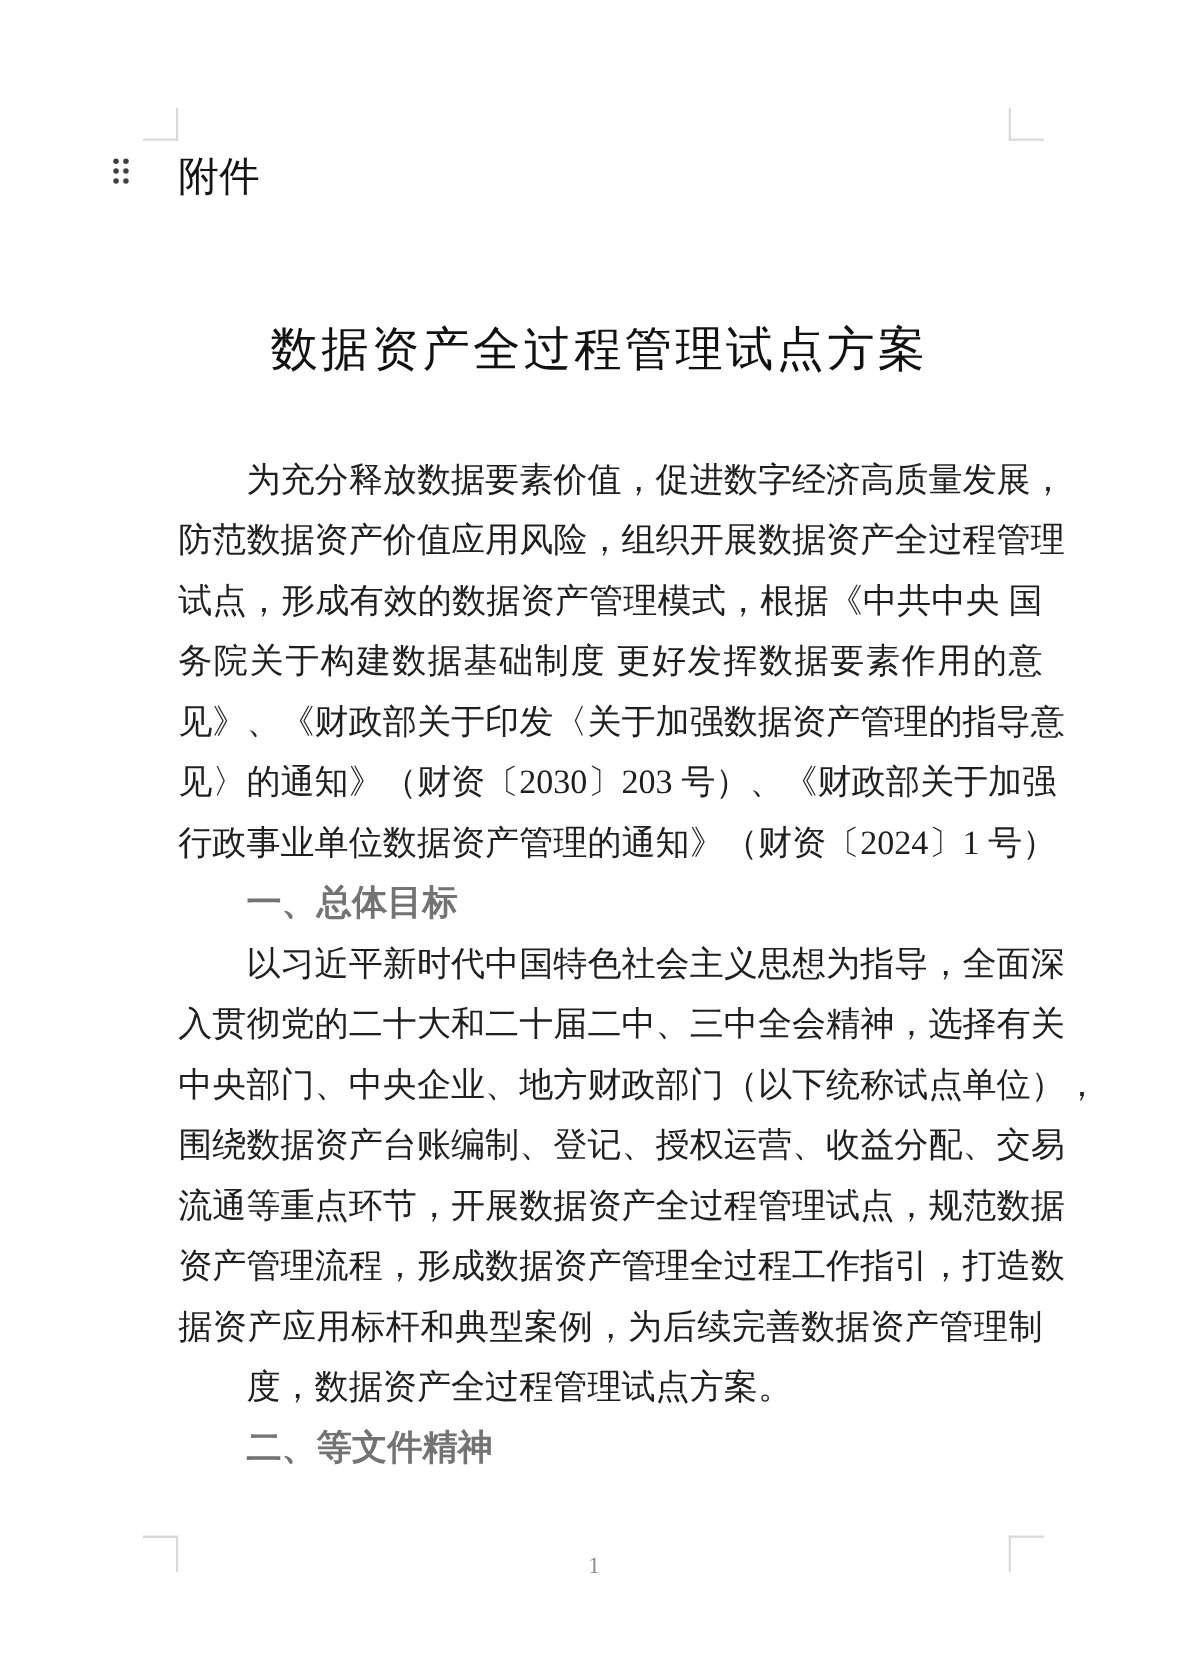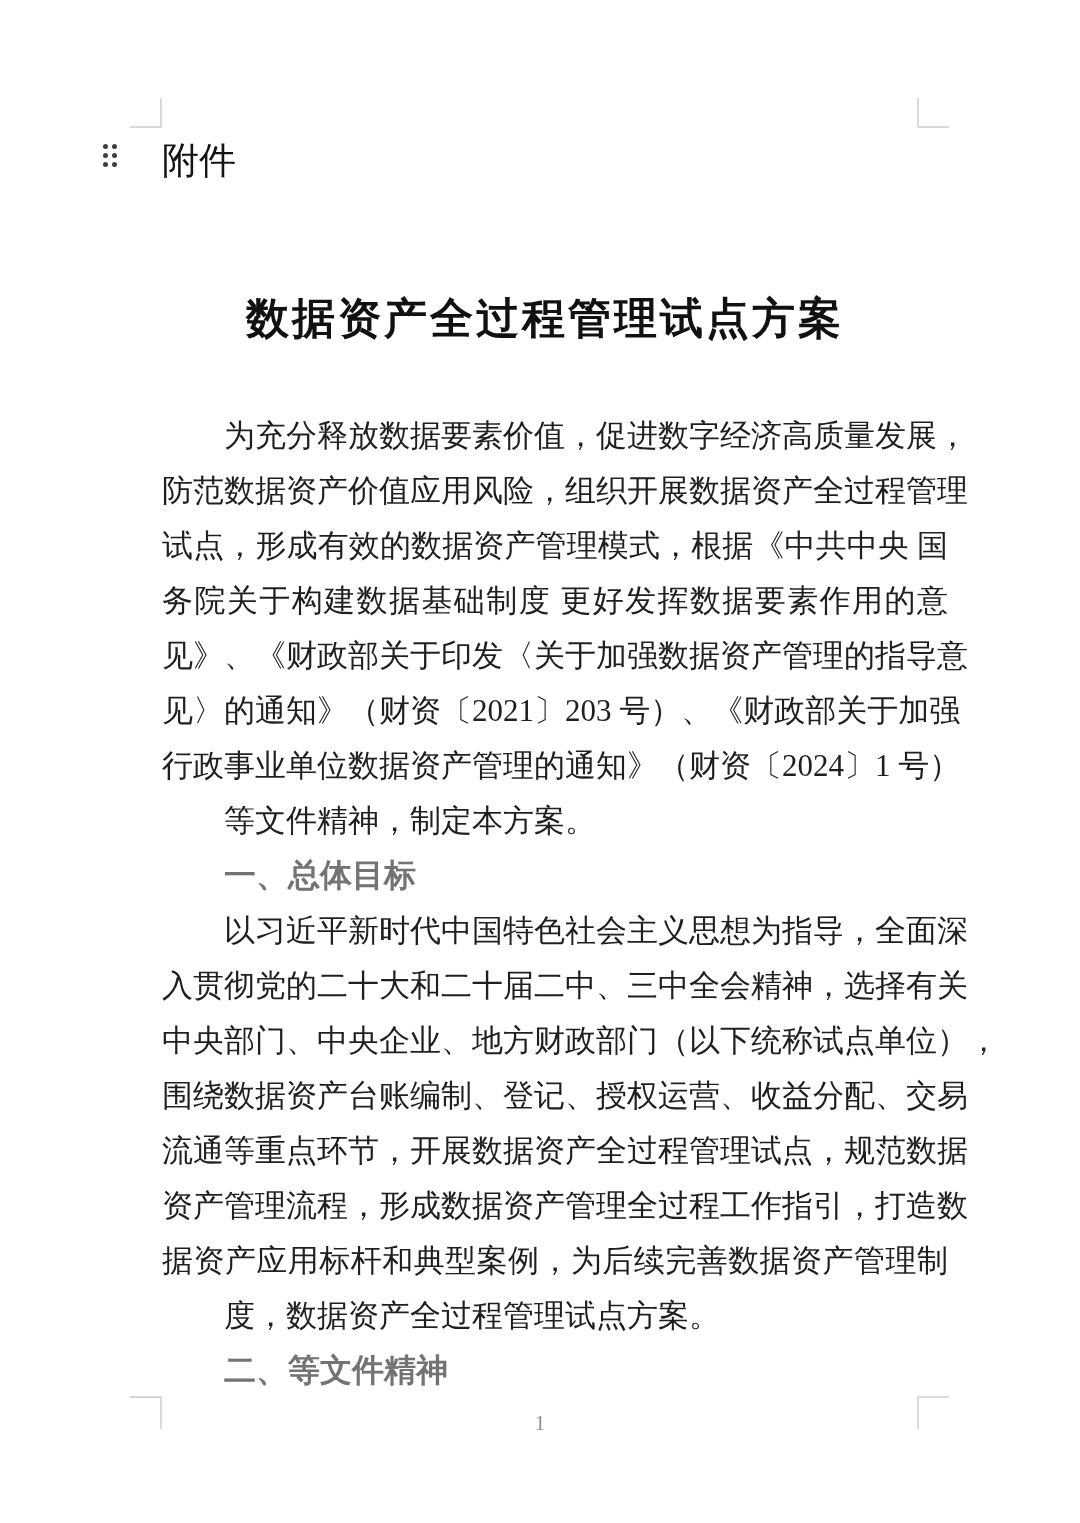--- a/index.html
+++ b/index.html
@@ -29,21 +29,21 @@
 
   .attach{
     position:absolute;left:162px;top:138px;
     font-family:"Liberation Sans","DejaVu Sans",sans-serif;
     font-size:37px;line-height:46px;color:#141414;
   }
 
   .doc-title{
     position:absolute;left:142px;top:292px;width:806px;
     text-align:center;font-size:43px;line-height:54px;
-    letter-spacing:3px;font-weight:700;color:#111111;
+    letter-spacing:3px;font-weight:400;color:#111111;
   }
 
   .body-block{position:absolute;left:162px;top:408px;width:786px;font-size:31px;color:#1f1f1f;}
   .line{height:55px;display:flex;align-items:center;white-space:pre;}
   .line.j{justify-content:space-between;}
   .line.ind{padding-left:62px;}
   .line.h{
     font-family:"Liberation Sans","DejaVu Sans",sans-serif;
     font-weight:700;font-size:32px;color:#737373;
   }
@@ -75,23 +75,22 @@
   <div class="attach">附件</div>
 
   <div class="doc-title">数据资产全过程管理试点方案</div>
 
   <div class="body-block">
     <div class="line j ind"><span>为</span><span>充</span><span>分</span><span>释</span><span>放</span><span>数</span><span>据</span><span>要</span><span>素</span><span>价</span><span>值</span><span>，</span><span>促</span><span>进</span><span>数</span><span>字</span><span>经</span><span>济</span><span>高</span><span>质</span><span>量</span><span>发</span><span>展</span><span>，</span></div>
     <div class="line j"><span>防</span><span>范</span><span>数</span><span>据</span><span>资</span><span>产</span><span>价</span><span>值</span><span>应</span><span>用</span><span>风</span><span>险</span><span>，</span><span>组</span><span>织</span><span>开</span><span>展</span><span>数</span><span>据</span><span>资</span><span>产</span><span>全</span><span>过</span><span>程</span><span>管</span><span>理</span></div>
     <div class="line j"><span>试</span><span>点</span><span>，</span><span>形</span><span>成</span><span>有</span><span>效</span><span>的</span><span>数</span><span>据</span><span>资</span><span>产</span><span>管</span><span>理</span><span>模</span><span>式</span><span>，</span><span>根</span><span>据</span><span>《</span><span>中</span><span>共</span><span>中</span><span>央</span><span>&nbsp;</span><span>国</span></div>
     <div class="line j"><span>务</span><span>院</span><span>关</span><span>于</span><span>构</span><span>建</span><span>数</span><span>据</span><span>基</span><span>础</span><span>制</span><span>度</span><span>&nbsp;</span><span>更</span><span>好</span><span>发</span><span>挥</span><span>数</span><span>据</span><span>要</span><span>素</span><span>作</span><span>用</span><span>的</span><span>意</span></div>
     <div class="line j"><span>见</span><span>》</span><span>、</span><span>《</span><span>财</span><span>政</span><span>部</span><span>关</span><span>于</span><span>印</span><span>发</span><span>〈</span><span>关</span><span>于</span><span>加</span><span>强</span><span>数</span><span>据</span><span>资</span><span>产</span><span>管</span><span>理</span><span>的</span><span>指</span><span>导</span><span>意</span></div>
-    <div class="line j"><span>见</span><span>〉</span><span>的</span><span>通</span><span>知</span><span>》</span><span>（</span><span>财</span><span>资</span><span>〔</span><span>2021</span><span>〕</span><span>203</span><span>&nbsp;</span><span>号</span><span>）</span><span>、</span><span>《</span><span>财</span><span>政</span><span>部</span><span>关</span><span>于</span><span>加</span><span>强</span></div>
+    <div class="line j"><span>见</span><span>〉</span><span>的</span><span>通</span><span>知</span><span>》</span><span>（</span><span>财</span><span>资</span><span>〔</span><span>2030</span><span>〕</span><span>203</span><span>&nbsp;</span><span>号</span><span>）</span><span>、</span><span>《</span><span>财</span><span>政</span><span>部</span><span>关</span><span>于</span><span>加</span><span>强</span></div>
     <div class="line j"><span>行</span><span>政</span><span>事</span><span>业</span><span>单</span><span>位</span><span>数</span><span>据</span><span>资</span><span>产</span><span>管</span><span>理</span><span>的</span><span>通</span><span>知</span><span>》</span><span>（</span><span>财</span><span>资</span><span>〔</span><span>2024</span><span>〕</span><span>1</span><span>&nbsp;</span><span>号</span><span>）</span></div>
-    <div class="line ind">等文件精神，制定本方案。</div>
     <div class="line h ind">一、总体目标</div>
     <div class="line j ind"><span>以</span><span>习</span><span>近</span><span>平</span><span>新</span><span>时</span><span>代</span><span>中</span><span>国</span><span>特</span><span>色</span><span>社</span><span>会</span><span>主</span><span>义</span><span>思</span><span>想</span><span>为</span><span>指</span><span>导</span><span>，</span><span>全</span><span>面</span><span>深</span></div>
     <div class="line j"><span>入</span><span>贯</span><span>彻</span><span>党</span><span>的</span><span>二</span><span>十</span><span>大</span><span>和</span><span>二</span><span>十</span><span>届</span><span>二</span><span>中</span><span>、</span><span>三</span><span>中</span><span>全</span><span>会</span><span>精</span><span>神</span><span>，</span><span>选</span><span>择</span><span>有</span><span>关</span></div>
     <div class="line j"><span>中</span><span>央</span><span>部</span><span>门</span><span>、</span><span>中</span><span>央</span><span>企</span><span>业</span><span>、</span><span>地</span><span>方</span><span>财</span><span>政</span><span>部</span><span>门</span><span>（</span><span>以</span><span>下</span><span>统</span><span>称</span><span>试</span><span>点</span><span>单</span><span>位</span><span>）</span><span>，</span></div>
     <div class="line j"><span>围</span><span>绕</span><span>数</span><span>据</span><span>资</span><span>产</span><span>台</span><span>账</span><span>编</span><span>制</span><span>、</span><span>登</span><span>记</span><span>、</span><span>授</span><span>权</span><span>运</span><span>营</span><span>、</span><span>收</span><span>益</span><span>分</span><span>配</span><span>、</span><span>交</span><span>易</span></div>
     <div class="line j"><span>流</span><span>通</span><span>等</span><span>重</span><span>点</span><span>环</span><span>节</span><span>，</span><span>开</span><span>展</span><span>数</span><span>据</span><span>资</span><span>产</span><span>全</span><span>过</span><span>程</span><span>管</span><span>理</span><span>试</span><span>点</span><span>，</span><span>规</span><span>范</span><span>数</span><span>据</span></div>
     <div class="line j"><span>资</span><span>产</span><span>管</span><span>理</span><span>流</span><span>程</span><span>，</span><span>形</span><span>成</span><span>数</span><span>据</span><span>资</span><span>产</span><span>管</span><span>理</span><span>全</span><span>过</span><span>程</span><span>工</span><span>作</span><span>指</span><span>引</span><span>，</span><span>打</span><span>造</span><span>数</span></div>
     <div class="line j"><span>据</span><span>资</span><span>产</span><span>应</span><span>用</span><span>标</span><span>杆</span><span>和</span><span>典</span><span>型</span><span>案</span><span>例</span><span>，</span><span>为</span><span>后</span><span>续</span><span>完</span><span>善</span><span>数</span><span>据</span><span>资</span><span>产</span><span>管</span><span>理</span><span>制</span></div>
     <div class="line ind">度，数据资产全过程管理试点方案。</div>
     <div class="line h ind">二、等文件精神</div>

